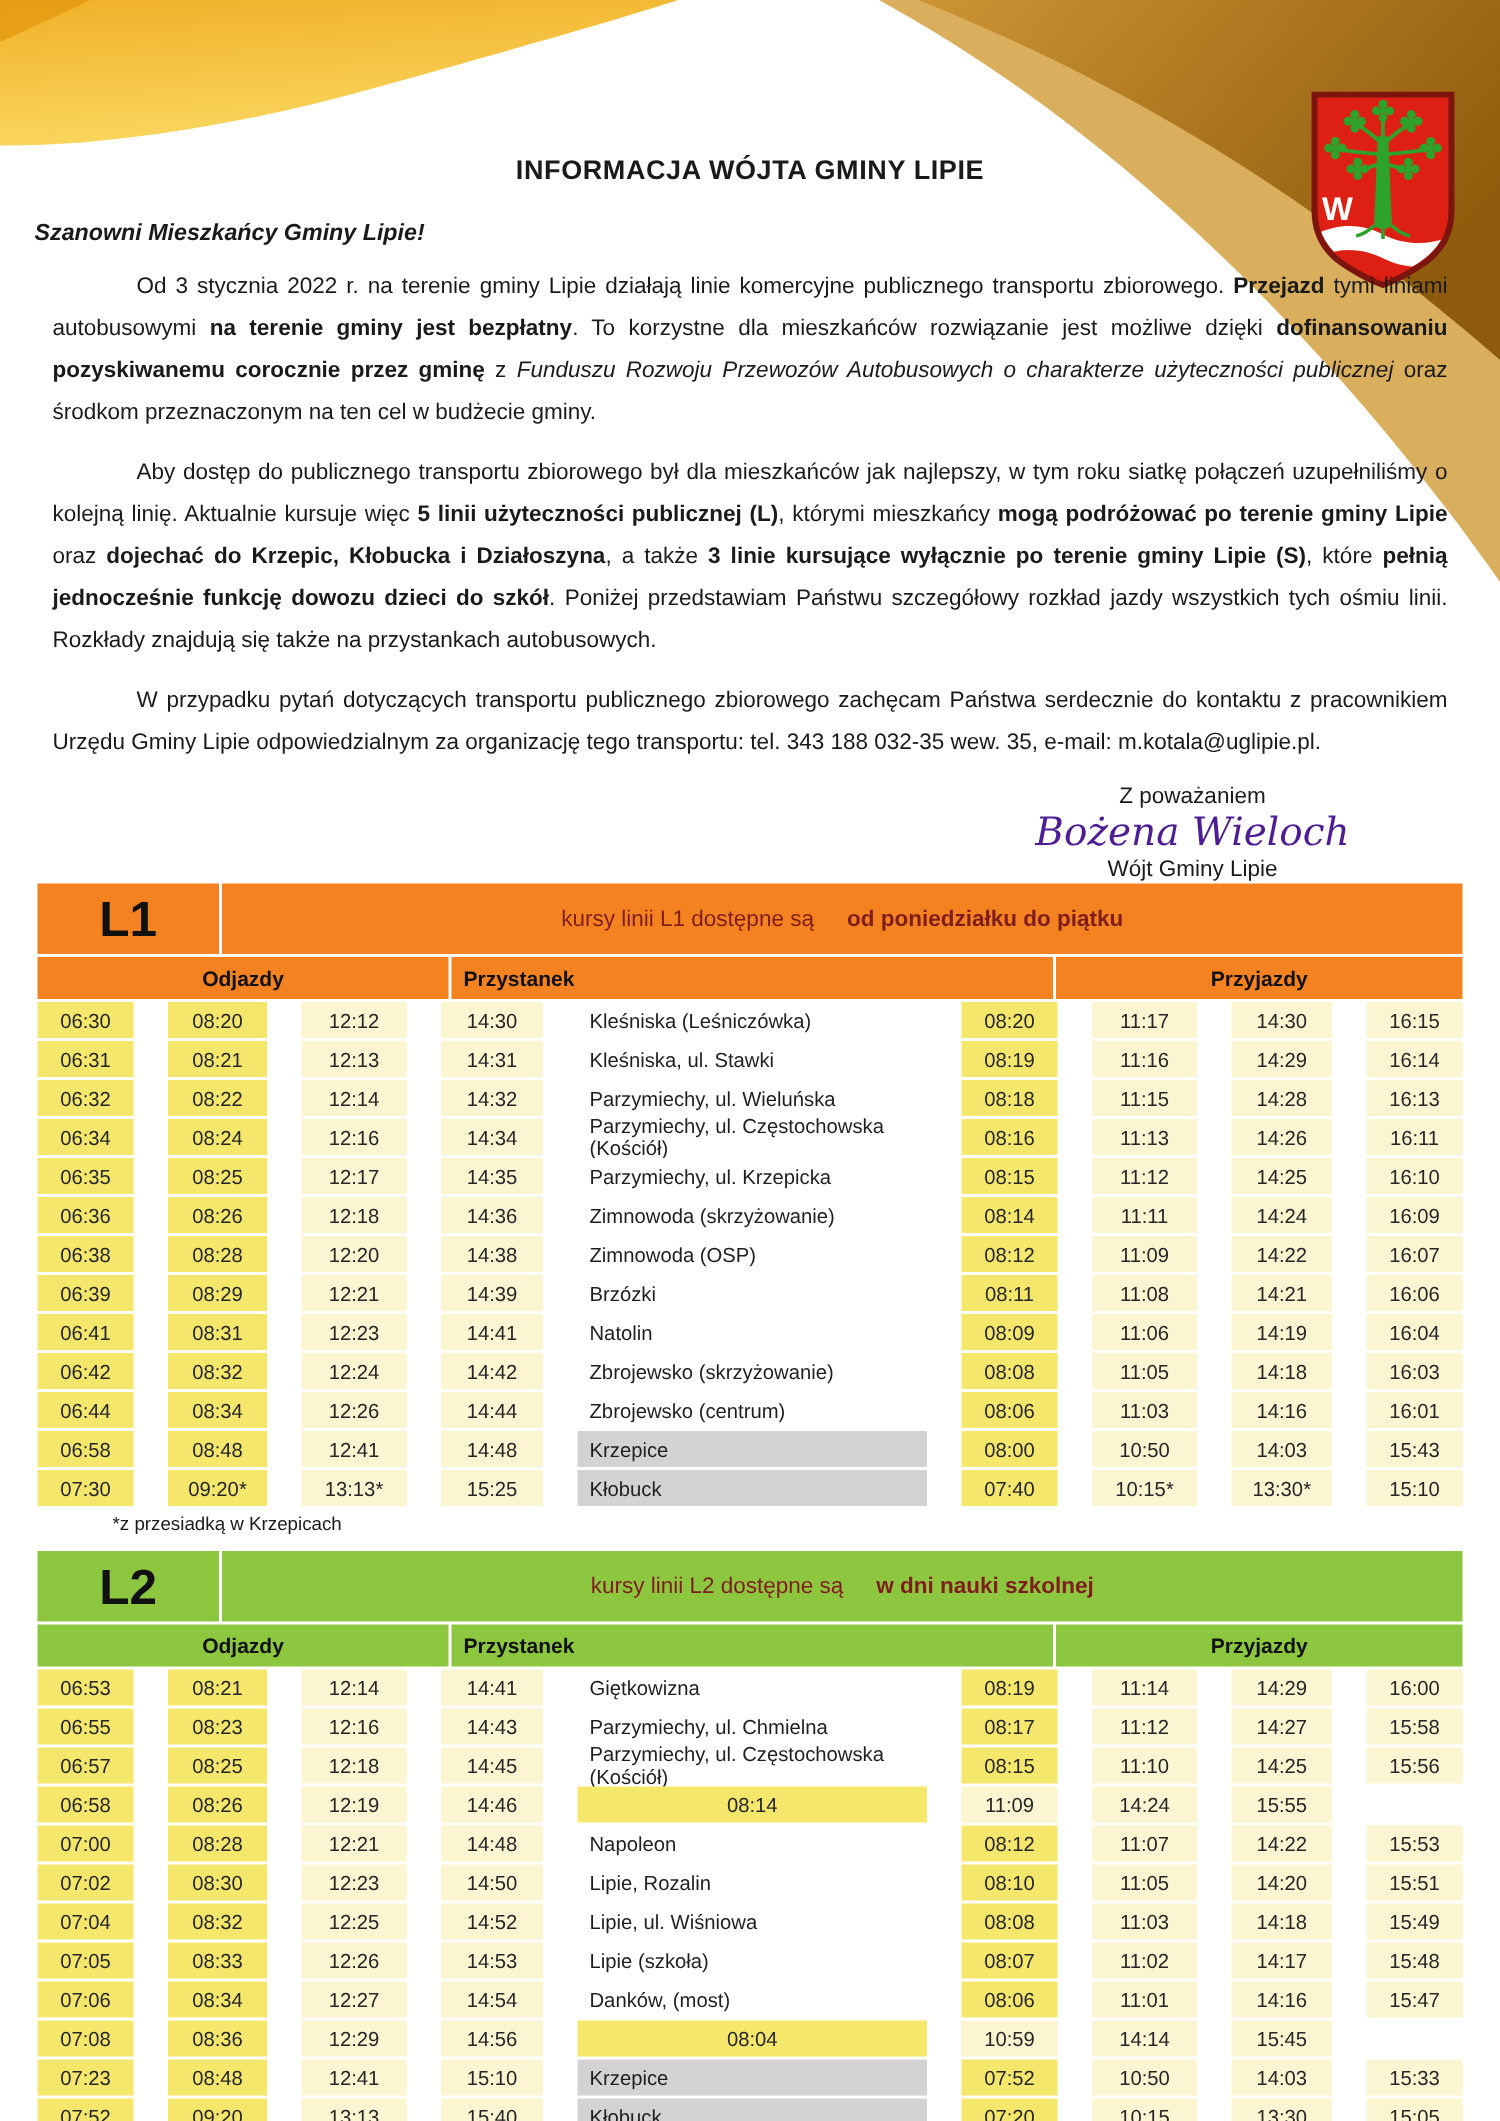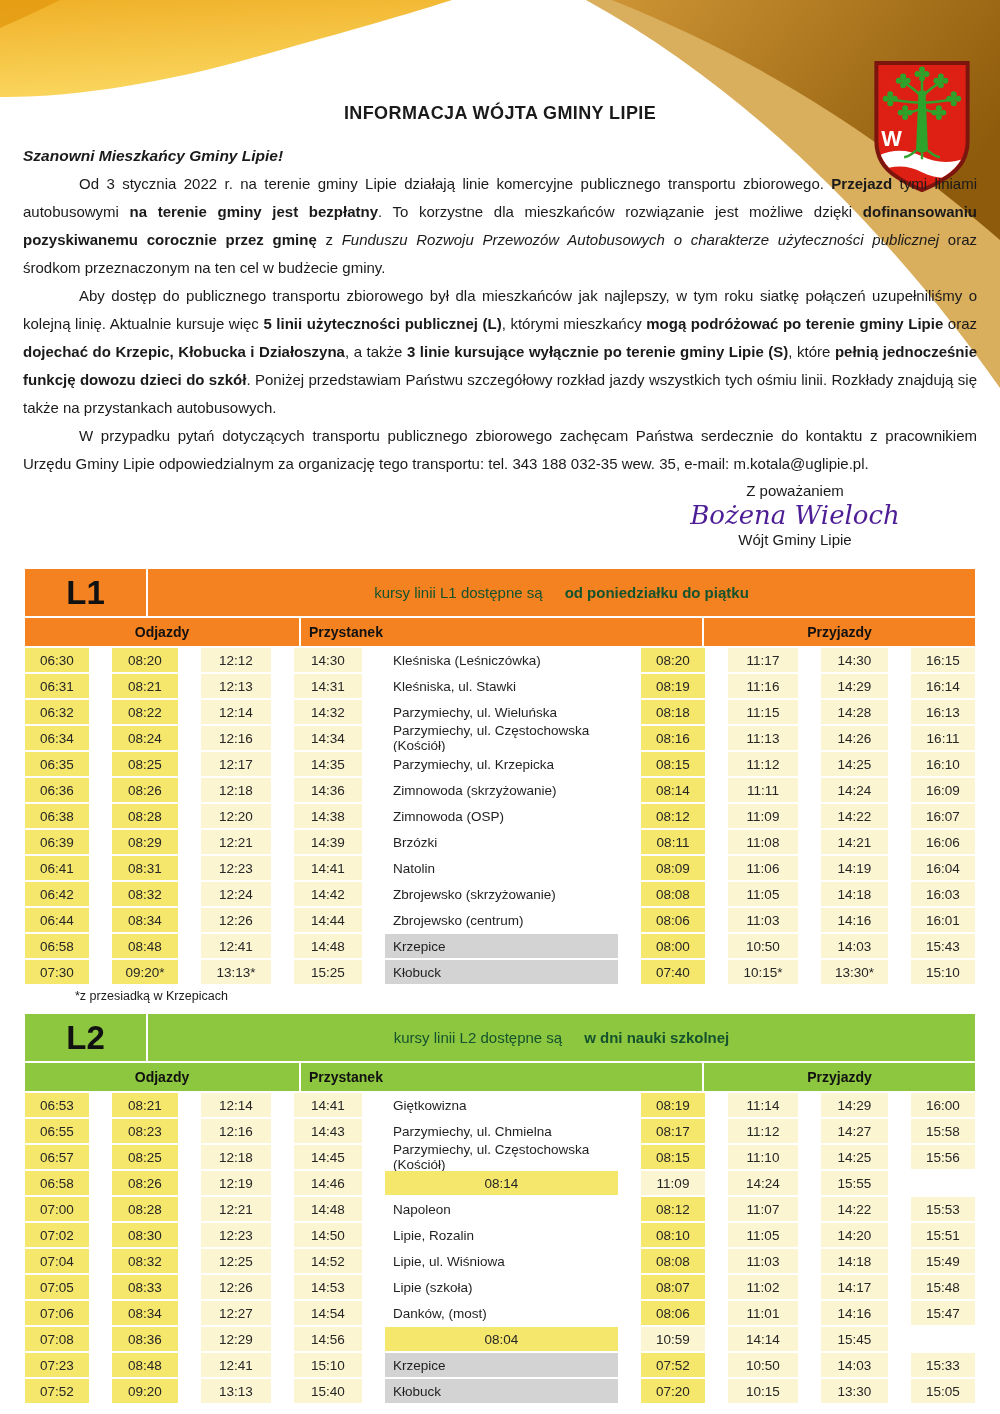--- a/index.html
+++ b/index.html
@@ -3,31 +3,31 @@
 <meta charset="utf-8">
 <style>
   html,body{margin:0;padding:0;background:#fff;}
   .page{position:relative;width:1000px;height:1414px;background:#fff;overflow:hidden;
         font-family:"Liberation Sans",sans-serif;color:#1a1a1a;}
   .waves{position:absolute;top:0;left:0;pointer-events:none;}
   .crest{position:absolute;left:872px;top:61px;width:100px;height:131px;}
   .content{position:relative;padding:103px 23px 0 23px;}
   .doc-title{font-size:18px;font-weight:bold;text-align:center;letter-spacing:.4px;margin:0 0 23px 0;}
   .salutation{font-weight:bold;font-style:italic;font-size:15.5px;margin:0 0 5px 0;}
-  .body-text p{margin:0;font-size:15px;line-height:28px;text-align:justify;text-indent:56px;}
+  .body-text p{margin:12px;font-size:15px;line-height:28px;text-align:justify;text-indent:56px;}
   .body-text b{font-weight:bold;}
-  .closing{width:240px;margin:3px 62px 20px auto;text-align:center;font-size:15px;line-height:19px;}
+  .closing{width:240px;margin:3px 62px 0 auto;text-align:center;font-size:15px;line-height:19px;}
   .sig{font-family:"DejaVu Serif",serif;font-style:italic;font-size:26px;line-height:30px;color:#4c1d95;}
 
   
   .tt{margin:0 2px;}
   .tt-title{display:grid;grid-template-columns:121px 1fr;gap:2px;height:47px;margin-bottom:2px;}
   .tt-title>div{background:var(--accent);display:flex;align-items:center;justify-content:center;}
   .tt-line{font-size:33px;font-weight:bold;color:#111;}
-  .tt-caption{font-size:15px;color:#14532d;gap:22px;}
+  .tt-caption{font-size:15px;color:#7f1d1d;gap:22px;}
   .tt-caption b{font-weight:bold;}
   .tt-sub,.tt-row{display:grid;grid-template-columns:64px 66px 70px 68px 1fr 64px 70px 67px 64px;gap:2px;}
   .tt-sub{height:28px;margin-bottom:2px;text-align:center;}
   .tt-sub .h{background:var(--accent);font-weight:bold;font-size:14px;display:flex;align-items:center;justify-content:center;color:#111;}
   .h.span-dep{grid-column:1/5;}
   .h.span-stop{grid-column:5/6;justify-content:flex-start;padding-left:8px;}
   .h.span-arr{grid-column:6/10;}
   .tt-row{margin-bottom:2px;gap:23px;}
   .tt-row .c{height:24px;display:flex;align-items:center;justify-content:center;font-size:13.5px;color:#262626;}
   .c.yel{background:#F5E76B;}

